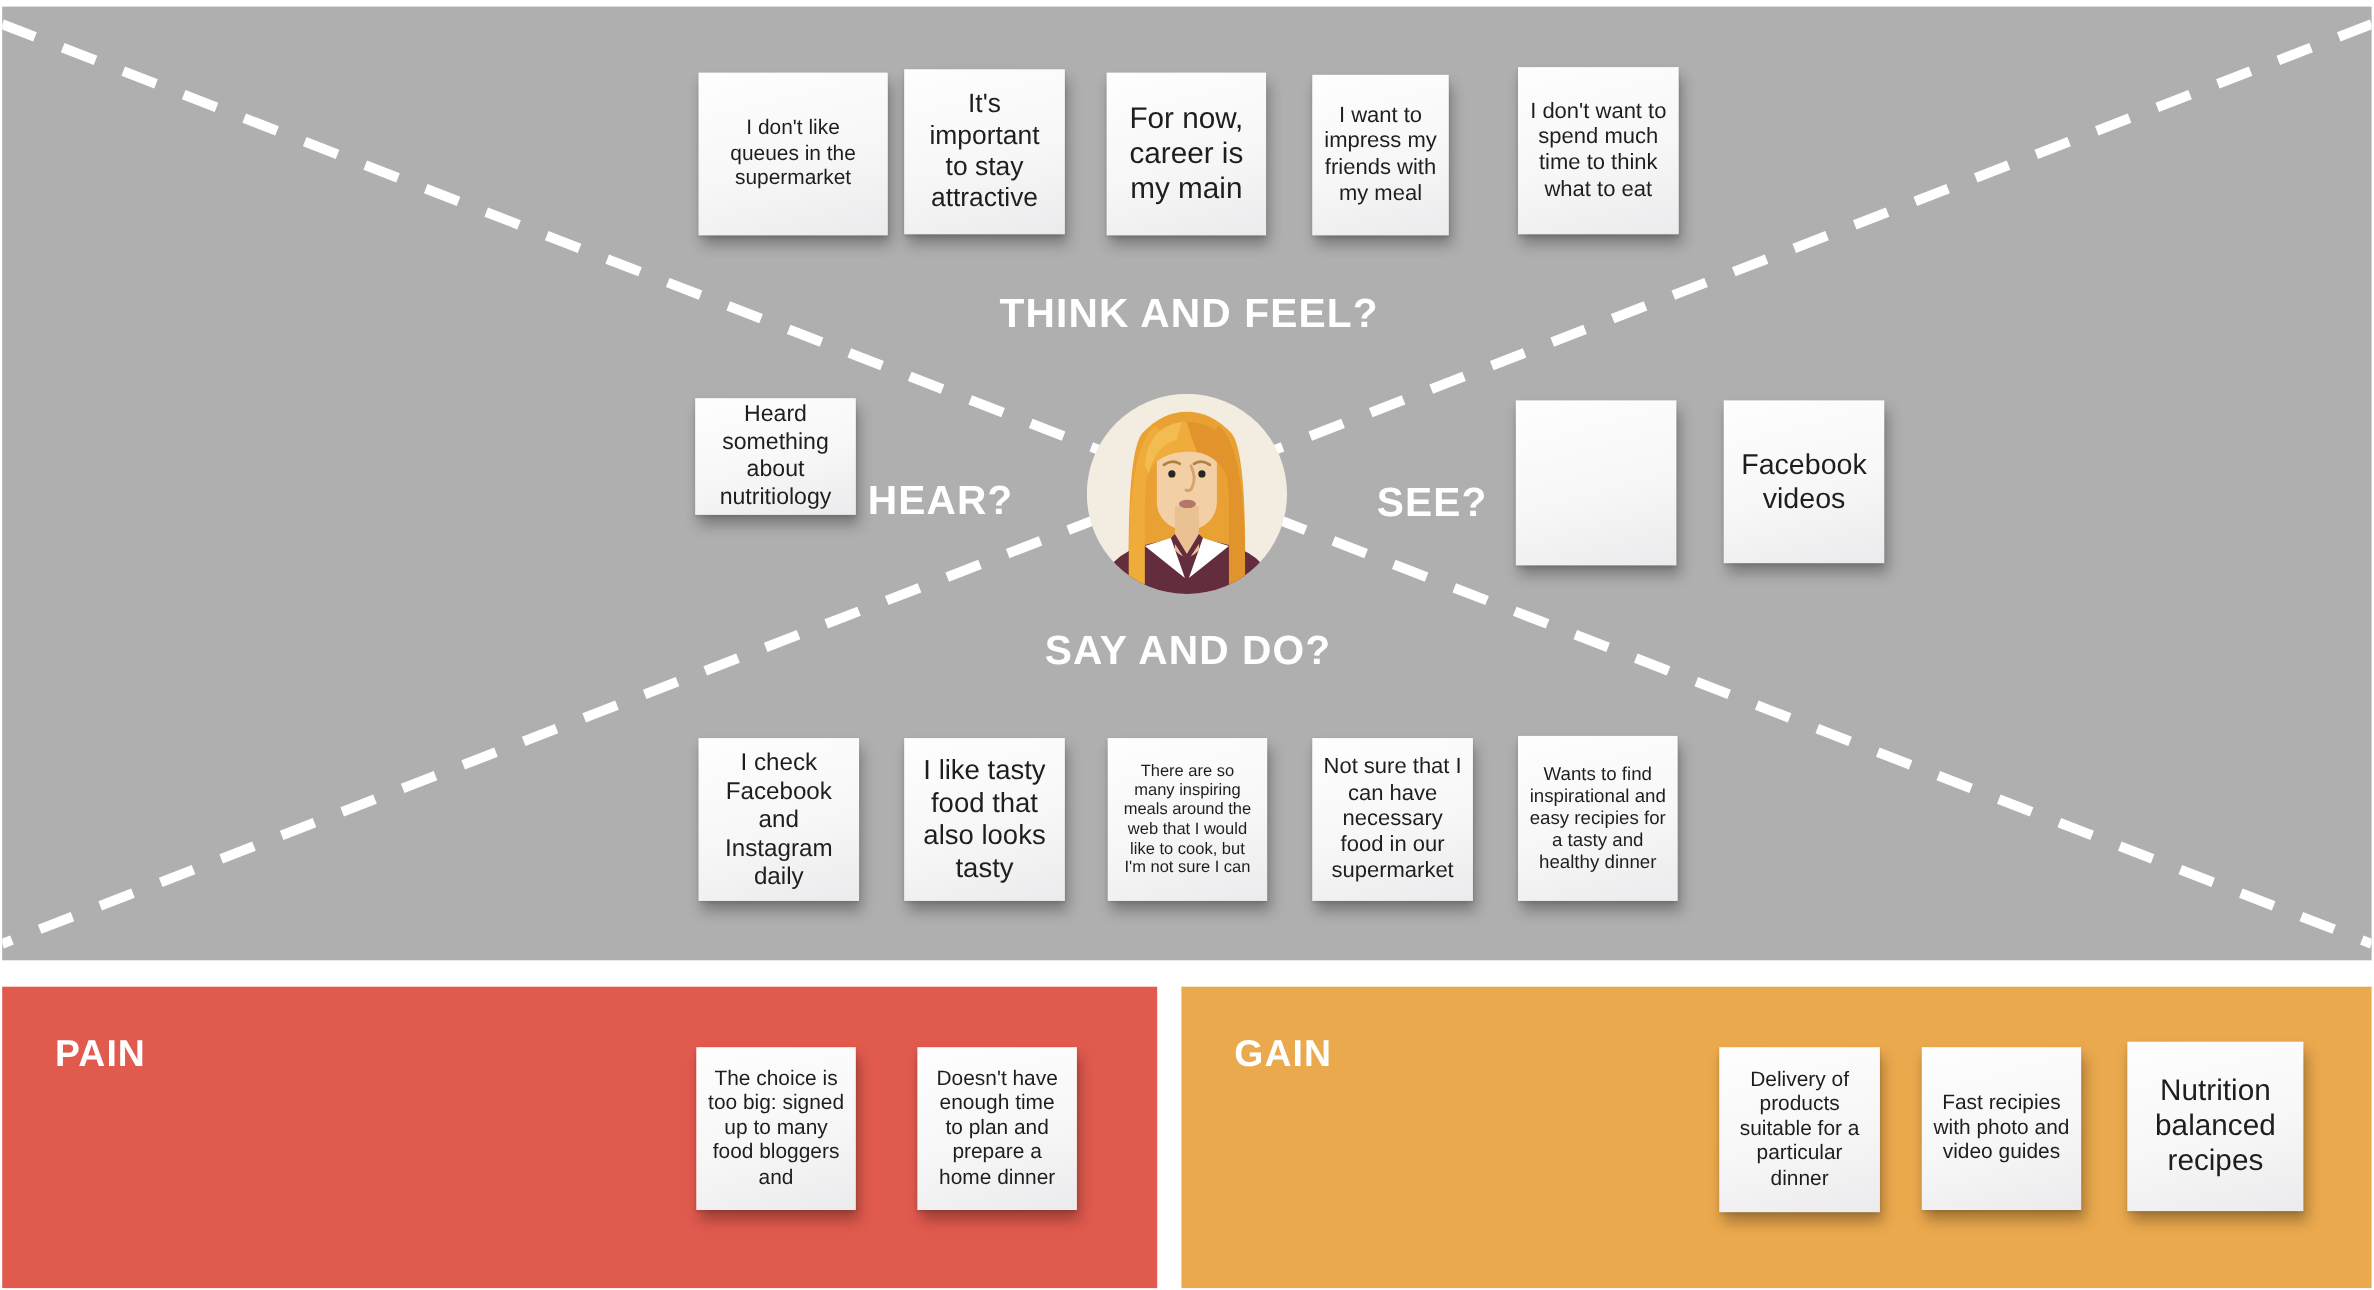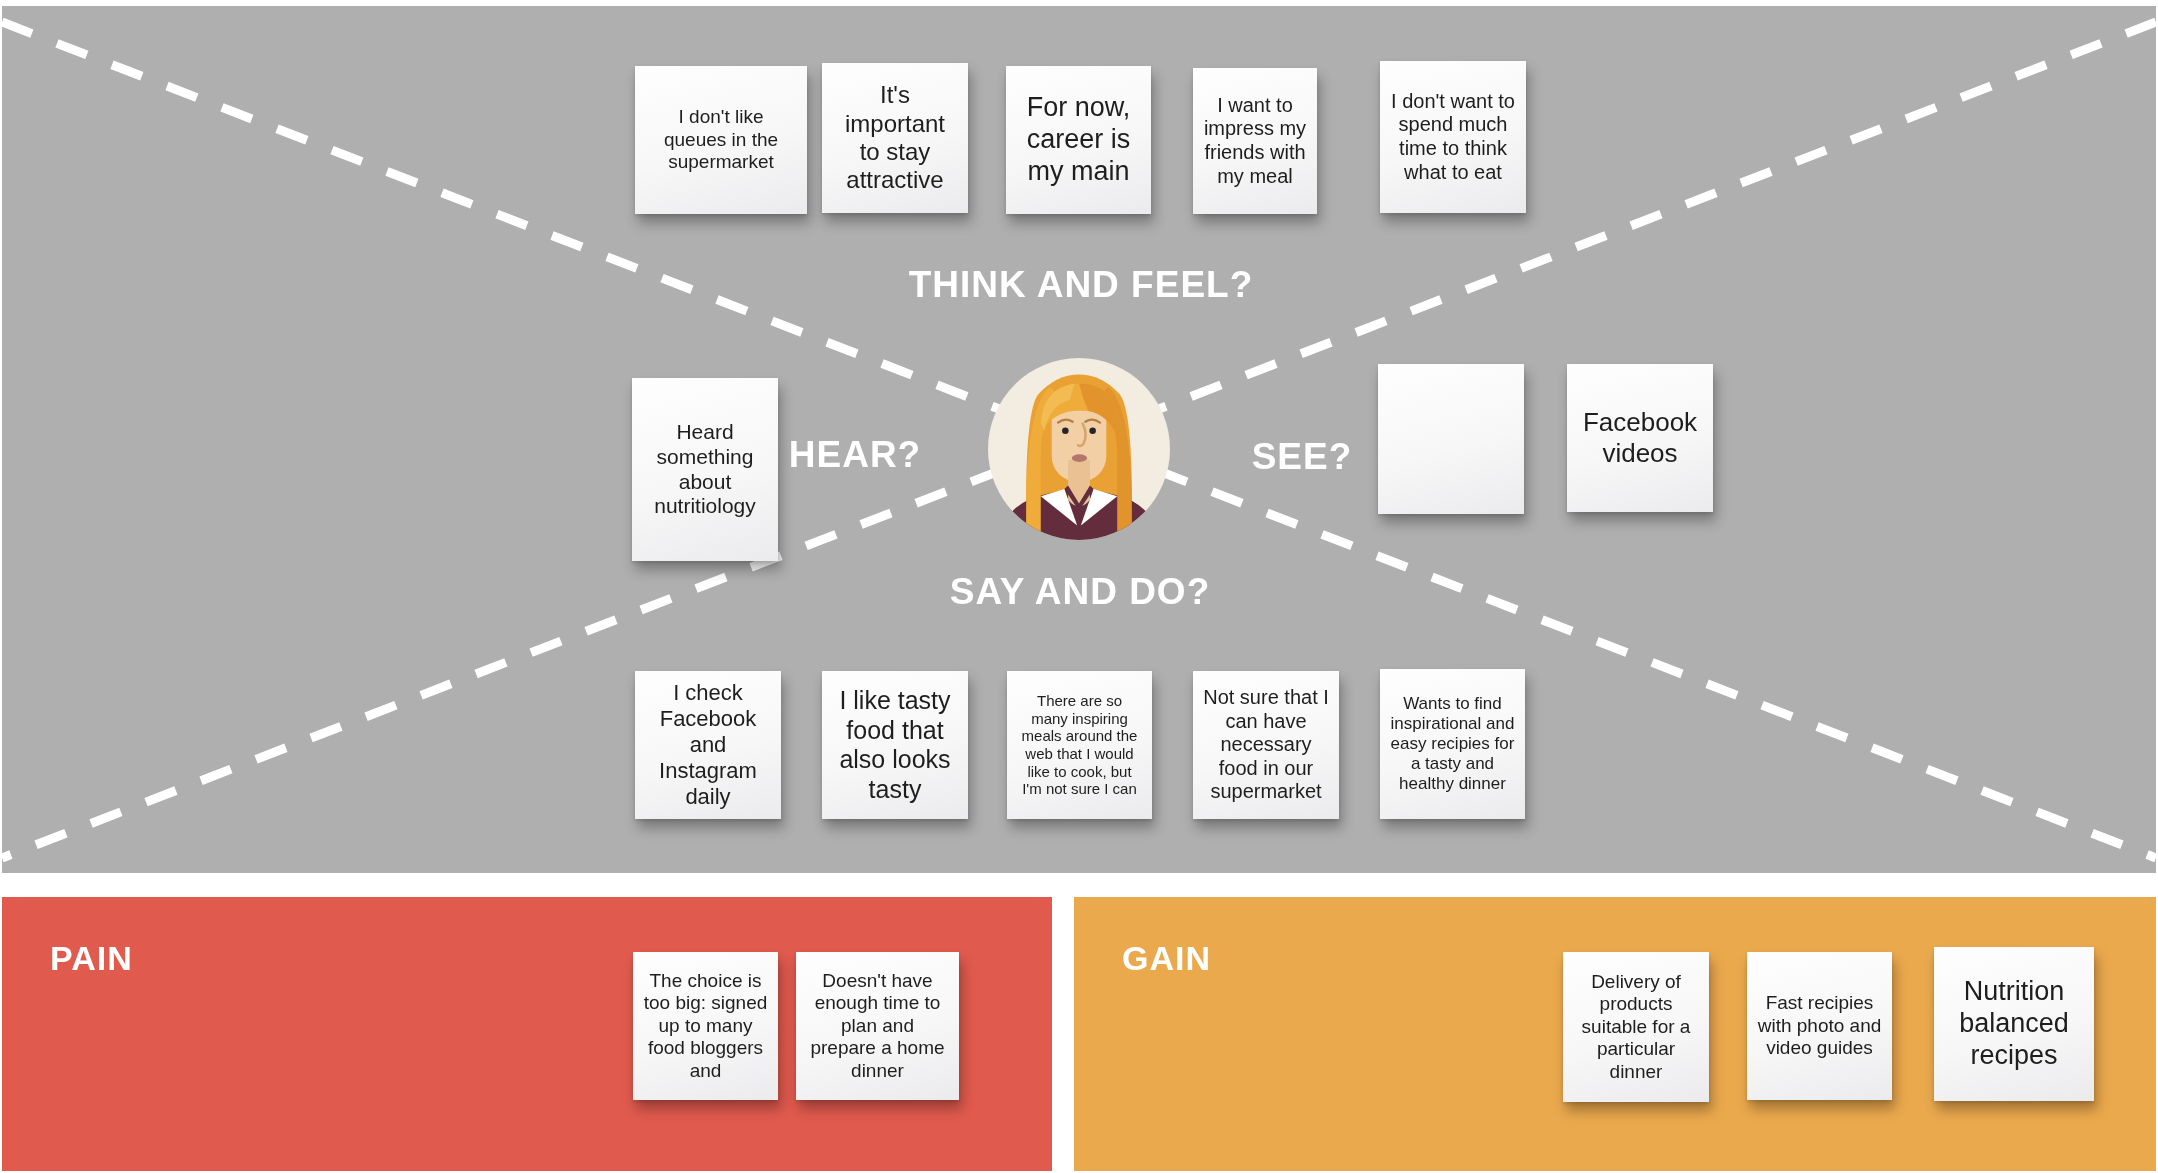--- a/index.html
+++ b/index.html
@@ -97,36 +97,36 @@
         </g>
       </svg>
     </div>
 
     <div class="note" style="left:633px;top:60px;width:172px;height:148px;font-size:19px">I don't like queues in the supermarket</div>
     <div class="note" style="left:820px;top:57px;width:146px;height:150px;font-size:24px">It's important to stay attractive</div>
     <div class="note" style="left:1004px;top:60px;width:145px;height:148px;font-size:27px">For now, career is my main</div>
     <div class="note" style="left:1191px;top:62px;width:124px;height:146px;font-size:20px">I want to impress my friends with my meal</div>
     <div class="note" style="left:1378px;top:55px;width:146px;height:152px;font-size:20px">I don't want to spend much time to think what to eat</div>
 
-    <div class="note" style="left:630px;top:372px;width:146px;height:183px;font-size:21px">Heard something about nutritiology</div>
+    <div class="note" style="left:630px;top:356px;width:146px;height:106px;font-size:21px">Heard something about nutritiology</div>
 
     <div class="note" style="left:1376px;top:358px;width:146px;height:150px;font-size:20px"></div>
     <div class="note" style="left:1565px;top:358px;width:146px;height:148px;font-size:26px">Facebook videos</div>
 
     <div class="note" style="left:633px;top:665px;width:146px;height:148px;font-size:22px">I check Facebook and Instagram daily</div>
     <div class="note" style="left:820px;top:665px;width:146px;height:148px;font-size:25px">I like tasty food that also looks tasty</div>
     <div class="note" style="left:1005px;top:665px;width:145px;height:148px;font-size:15px">There are so many inspiring meals around the web that I would like to cook, but I'm not sure I can</div>
     <div class="note" style="left:1191px;top:665px;width:146px;height:148px;font-size:20px">Not sure that I can have necessary food in our supermarket</div>
     <div class="note" style="left:1378px;top:663px;width:145px;height:150px;font-size:17px">Wants to find inspirational and easy recipies for a tasty and healthy dinner</div>
   </div>
 
   <div class="section section-pain" style="background: rgb(225, 90, 78);">
     <div class="slabel">PAIN</div>
     <div class="note" style="left:631px;top:55px;width:145px;height:148px;font-size:19px">The choice is too big: signed up to many food bloggers and</div>
-    <div class="note" style="left:794px;top:55px;width:163px;height:148px;font-size:19px">Doesn't have enough time to plan and prepare a home dinner</div>
+    <div class="note" style="left:832px;top:55px;width:145px;height:148px;font-size:19px">Doesn't have enough time to plan and prepare a home dinner</div>
   </div>
 
   <div class="section section-gain" style="background: rgb(235, 169, 77);">
     <div class="slabel">GAIN</div>
     <div class="note" style="left:489px;top:55px;width:146px;height:150px;font-size:19px">Delivery of products suitable for a particular dinner</div>
     <div class="note" style="left:673px;top:55px;width:145px;height:148px;font-size:19px">Fast recipies with photo and video guides</div>
     <div class="note" style="left:860px;top:50px;width:160px;height:154px;font-size:27px">Nutrition balanced recipes</div>
   </div>
 
 </div>

